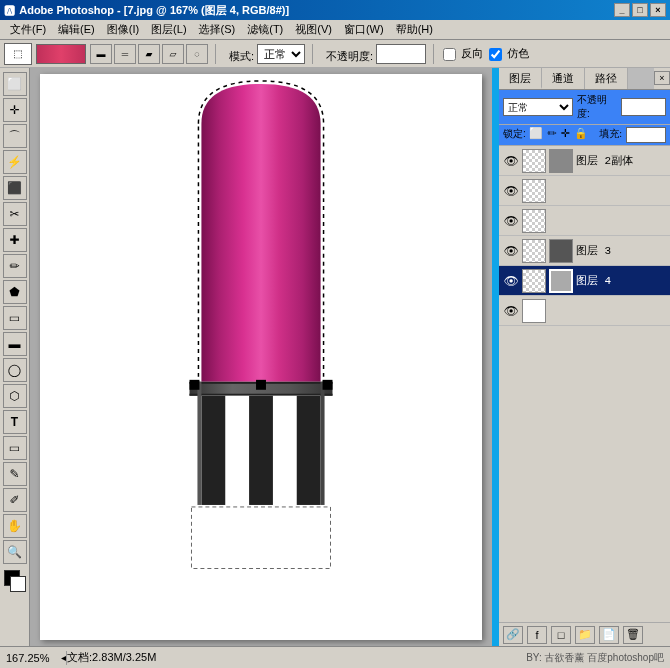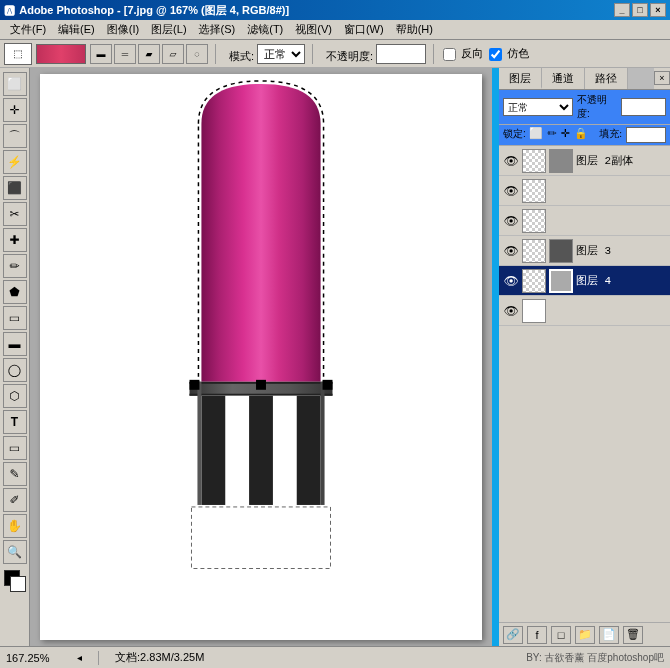--- a/index.html
+++ b/index.html
@@ -263,21 +263,21 @@
 
     
     #statusbar {
       height: 22px;
       background: #d4d0c8;
       border-top: 1px solid #888;
       display: flex;
       align-items: center;
       padding: 0 6px;
       font-size: 11px;
-      gap: 16px;
+      gap: 0;
     }
     .status-zoom { width: 55px; }
     .status-divider { width: 1px; height: 14px; background: #999; }
     .status-doc { }
     .status-credit {
       margin-left: auto;
       color: #555;
       font-size: 10px;
     }
 

